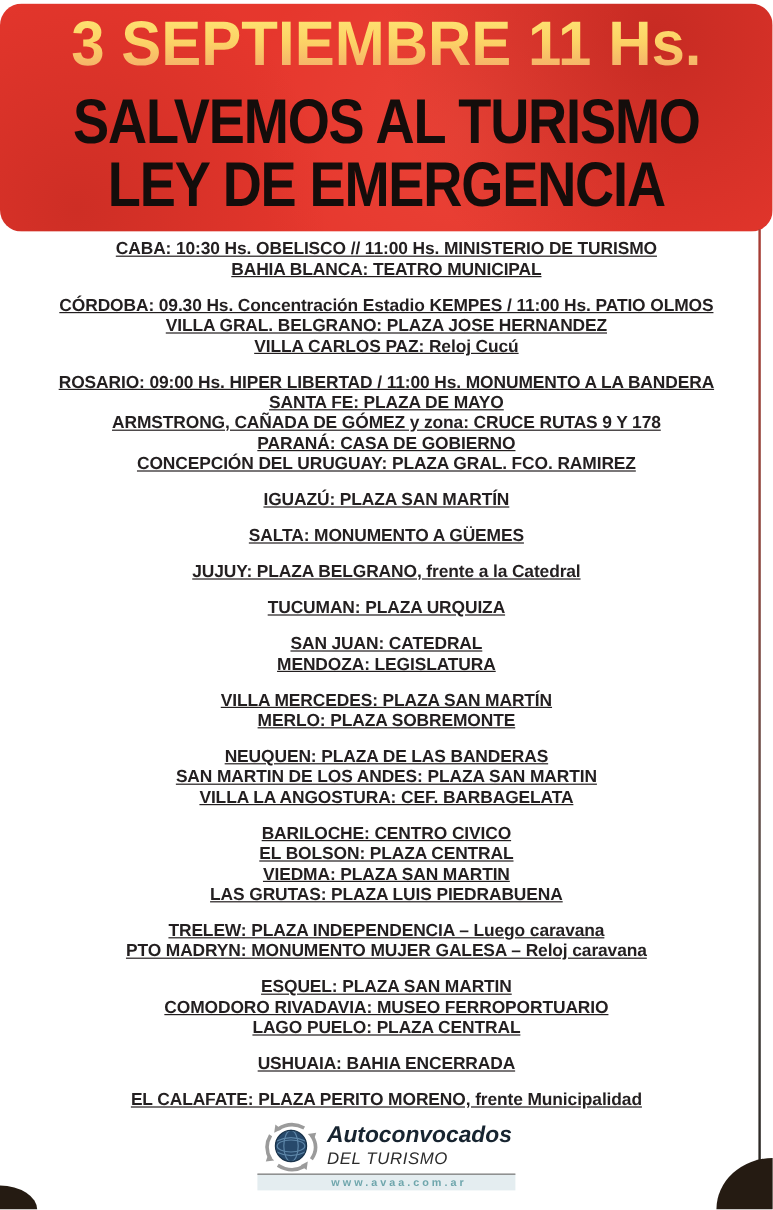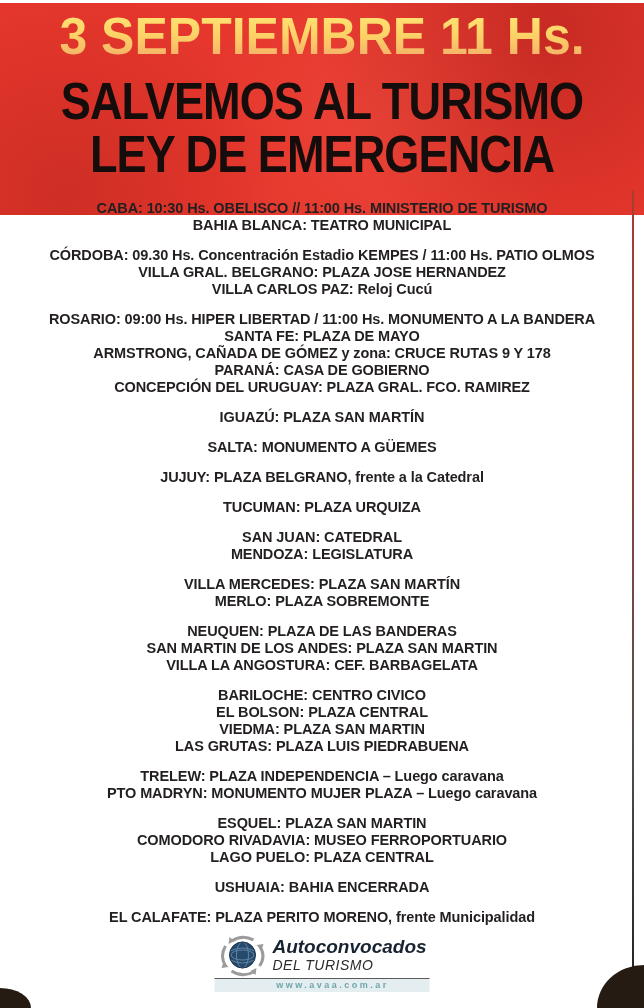--- a/index.html
+++ b/index.html
@@ -7,27 +7,28 @@
     position:relative;
     width:644px; height:1008px;
     margin:0 auto;
     background:#ffffff;
     overflow:hidden;
     font-family:"Liberation Sans", sans-serif;
   }
 
   
   .banner {
-    position:absolute; top:3px; left:0; right:0; height:212px;
+    position:absolute; top:3px; left:0; right:0; height:190px;
     background:
       radial-gradient(circle at 85% 15%, rgba(140,20,16,0.35), rgba(140,20,16,0) 40%),
       radial-gradient(circle at 10% 90%, rgba(150,25,18,0.30), rgba(150,25,18,0) 35%),
       radial-gradient(circle at 60% 55%, rgba(255,120,100,0.18), rgba(255,120,100,0) 45%),
       #e6372d;
     text-align:center;
+    border-radius:18px;
   }
   .date-line {
     margin-top:4px;
     font-size:50px; font-weight:bold; line-height:56px;
     letter-spacing:0px;
     transform:scaleY(1.05); transform-origin:top center;
     background:linear-gradient(180deg,#ffe976 0%, #fcd266 48%, #f2a36b 100%);
     -webkit-background-clip:text; background-clip:text;
     color:transparent;
     white-space:nowrap;
@@ -43,21 +44,21 @@
 
   
   .locations {
     position:absolute; top:193px; left:0; right:0;
     padding-top:7px;
     text-align:center;
     color:#231f20;
     font-size:14.5px; font-weight:bold; line-height:17px;
     letter-spacing:-0.1px;
   }
-  .group { margin-bottom:13px; }
+  .group { margin-bottom:13px;text-decoration:underline; }
   .line { white-space:nowrap; }
 
   
   .edge-line {
     position:absolute; top:191px; bottom:22px; right:10px; width:2px;
     background:linear-gradient(180deg,#a83c33 0%, #8a453d 35%, #55504c 70%, #26221f 100%);
   }
   .corner { position:absolute; background:#251b12; border-radius:50%; }
   .corner-r { width:94px; height:86px; right:-47px; bottom:-43px; }
   .corner-l { width:62px; height:40px; left:-31px; bottom:-20px; }
@@ -143,21 +144,21 @@
         <div class="line">VILLA LA ANGOSTURA: CEF. BARBAGELATA</div>
       </div>
       <div class="group">
         <div class="line">BARILOCHE: CENTRO CIVICO</div>
         <div class="line">EL BOLSON: PLAZA CENTRAL</div>
         <div class="line">VIEDMA: PLAZA SAN MARTIN</div>
         <div class="line">LAS GRUTAS: PLAZA LUIS PIEDRABUENA</div>
       </div>
       <div class="group">
         <div class="line">TRELEW: PLAZA INDEPENDENCIA – Luego caravana</div>
-        <div class="line">PTO MADRYN: MONUMENTO MUJER PLAZA – Luego caravana</div>
+        <div class="line">PTO MADRYN: MONUMENTO MUJER GALESA – Reloj caravana</div>
       </div>
       <div class="group">
         <div class="line">ESQUEL: PLAZA SAN MARTIN</div>
         <div class="line">COMODORO RIVADAVIA: MUSEO FERROPORTUARIO</div>
         <div class="line">LAGO PUELO: PLAZA CENTRAL</div>
       </div>
       <div class="group">
         <div class="line">USHUAIA: BAHIA ENCERRADA</div>
       </div>
       <div class="group">

